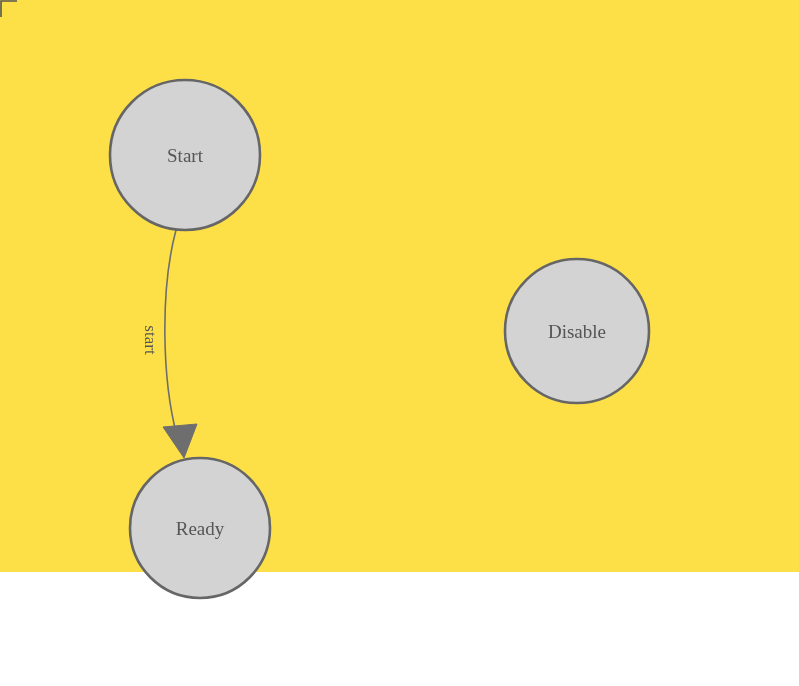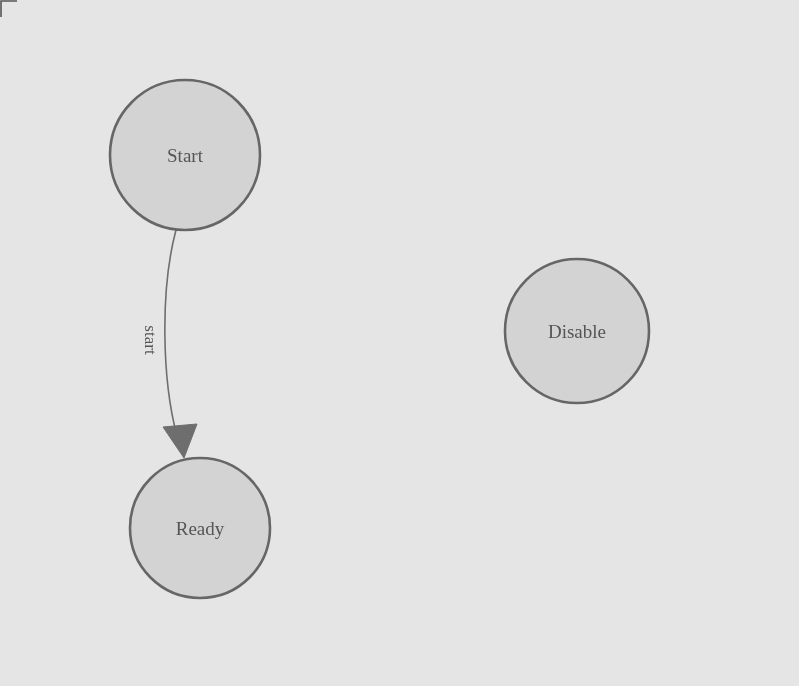--- a/index.html
+++ b/index.html
@@ -10,22 +10,22 @@
   }
   body {
     width: 799px;
     height: 686px;
     overflow: hidden;
     font-family: "Liberation Serif", "DejaVu Serif", serif;
   }
   #canvas {
     position: relative;
     width: 799px;
-    height: 686px;
-    background: #e5e5e5;
+    height: 572px;
+    background: #fde047;
   }
   #diagram-svg {
     position: absolute;
     left: 0;
     top: 0;
     width: 799px;
     height: 686px;
     display: block;
   }
   .node-circle {

